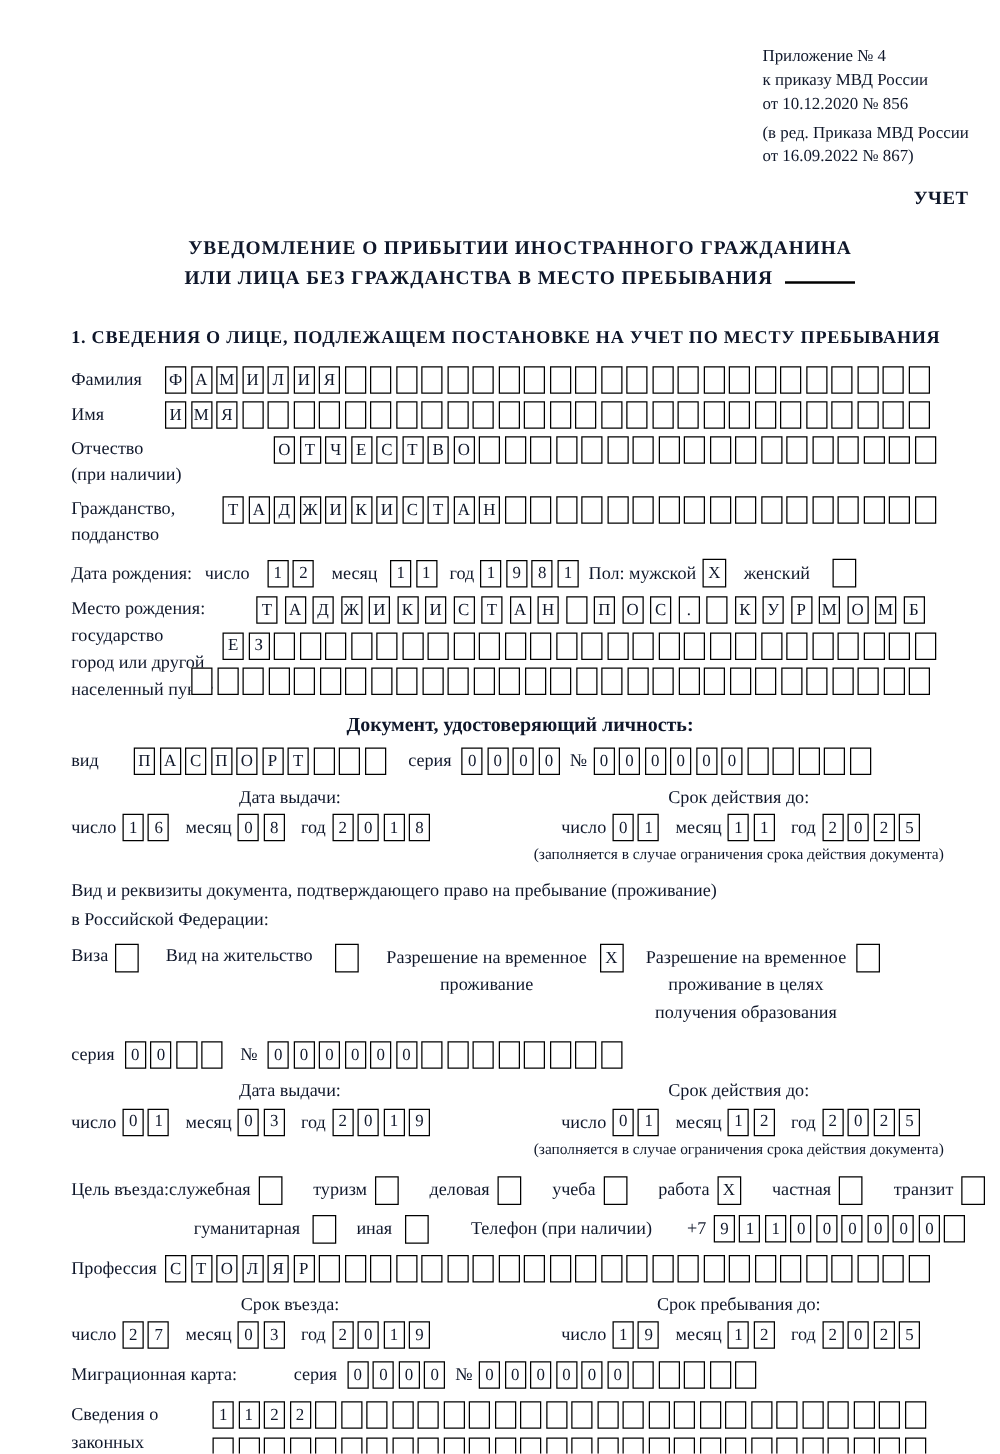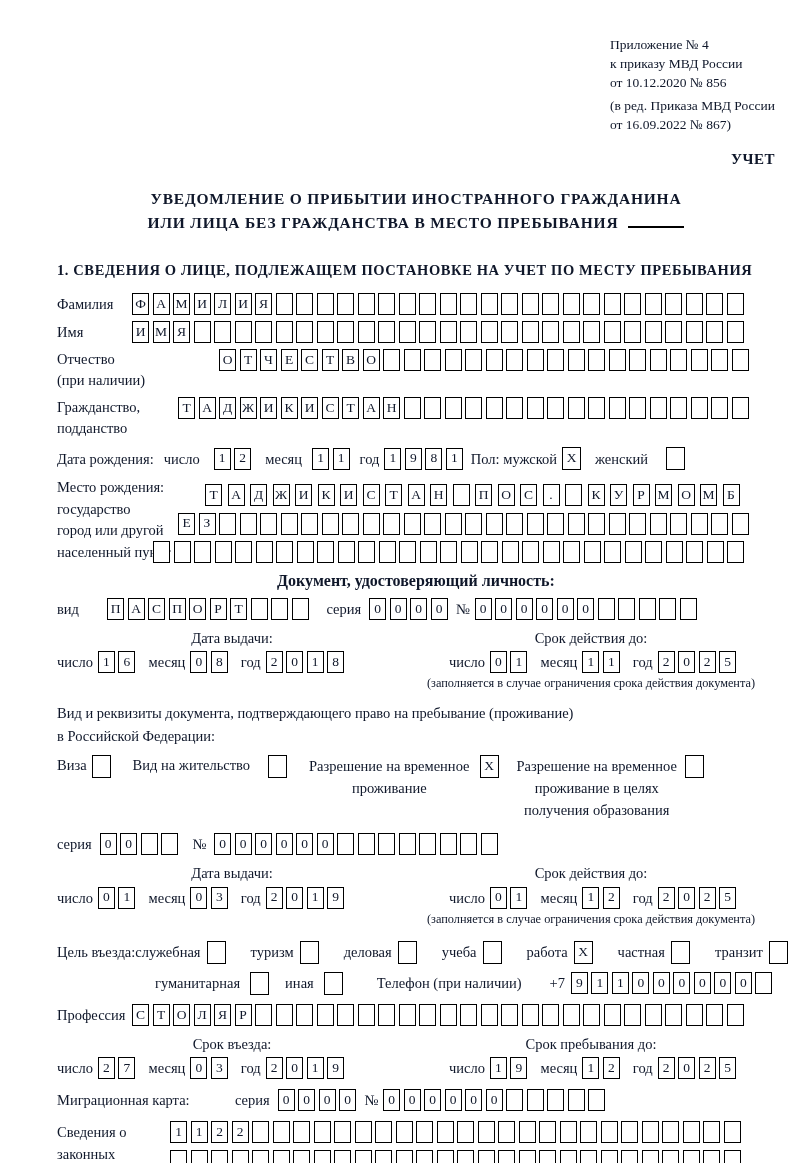--- a/index.html
+++ b/index.html
@@ -26,21 +26,21 @@
     font-size:13.5px;flex:0 0 auto;background:#fff;
   }
   .cells.wide{gap:5.5px;}
   .cells.cb .cell{width:17px;height:21px;}
 
   .w-name{width:75px;}
   .two-line{width:162px;align-self:flex-start;line-height:21px;}
   .two-line-cit{width:121px;align-self:flex-start;line-height:21px;}
   .row-top{align-items:flex-start;}
 
-  .bp{display:flex;align-items:flex-end;margin-top:7px;}
+  .bp{display:flex;align-items:flex-start;margin-top:7px;}
   .bp-labels{width:148px;line-height:21.5px;}
   .bp-rows .cells{margin-top:0;}
   .bp-rows .cells + .cells{margin-top:6.5px;}
   .bp-rows .r2{margin-left:-27px;}
   .bp-rows .r3{margin-left:-52px;}
 
   .doc-heading{text-align:center;font-weight:bold;margin-top:8px;font-size:16px;}
 
   .m5{margin-left:5px;}.m8{margin-left:8px;}.m10{margin-left:10px;}
   .m14{margin-left:14px;}.m18{margin-left:18px;}.m22{margin-left:22px;}

